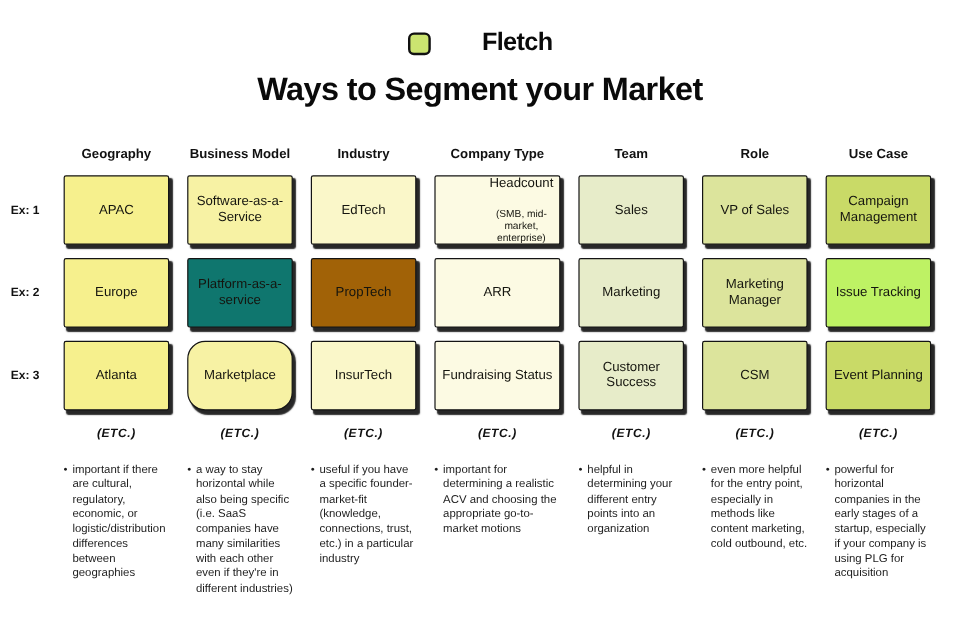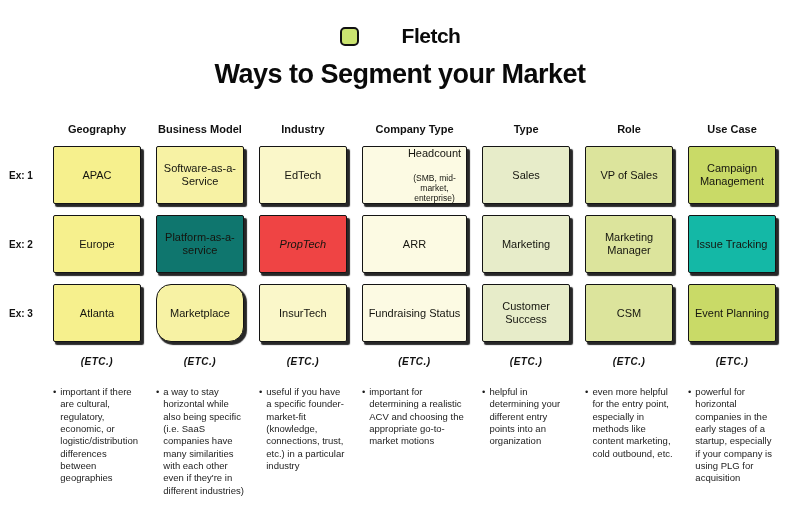--- a/index.html
+++ b/index.html
@@ -82,21 +82,21 @@
 
 <h1 class="page-title">Ways to Segment your Market</h1>
 
 <div class="seg-grid">
 
   <div></div>
   <div class="col-header">Geography</div>
   <div class="col-header">Business Model</div>
   <div class="col-header">Industry</div>
   <div class="col-header">Company Type</div>
-  <div class="col-header">Type</div>
+  <div class="col-header">Team</div>
   <div class="col-header">Role</div>
   <div class="col-header">Use Case</div>
 
   <div class="ex-label">Ex: 1</div>
   <div class="box" style="background-color: rgb(246, 240, 141);">
     <div class="box-label">APAC</div>
 
   </div>
   <div class="box" style="background-color: rgb(247, 242, 164);">
     <div class="box-label">Software-as-a-Service</div>
@@ -125,37 +125,37 @@
 
   <div class="ex-label">Ex: 2</div>
   <div class="box" style="background-color: rgb(246, 240, 141);">
     <div class="box-label">Europe</div>
 
   </div>
   <div class="box" style="background-color: #0f766e;">
     <div class="box-label">Platform-as-a-service</div>
 
   </div>
-  <div class="box" style="background-color: #ef4444; font-style: italic;">
+  <div class="box" style="background-color: #a16207;">
     <div class="box-label">PropTech</div>
 
   </div>
   <div class="box" style="background-color: rgb(252, 250, 227);">
     <div class="box-label">ARR</div>
 
   </div>
   <div class="box" style="background-color: rgb(231, 236, 201);">
     <div class="box-label">Marketing</div>
 
   </div>
   <div class="box" style="background-color: rgb(220, 228, 156);">
     <div class="box-label">Marketing Manager</div>
 
   </div>
-  <div class="box" style="background-color: #14b8a6;">
+  <div class="box" style="background-color: #bef264;">
     <div class="box-label">Issue Tracking</div>
 
   </div>
 
   <div class="ex-label">Ex: 3</div>
   <div class="box" style="background-color: rgb(246, 240, 141);">
     <div class="box-label">Atlanta</div>
 
   </div>
   <div class="box" style="background-color: rgb(247, 242, 164); border-radius: 15px;">

